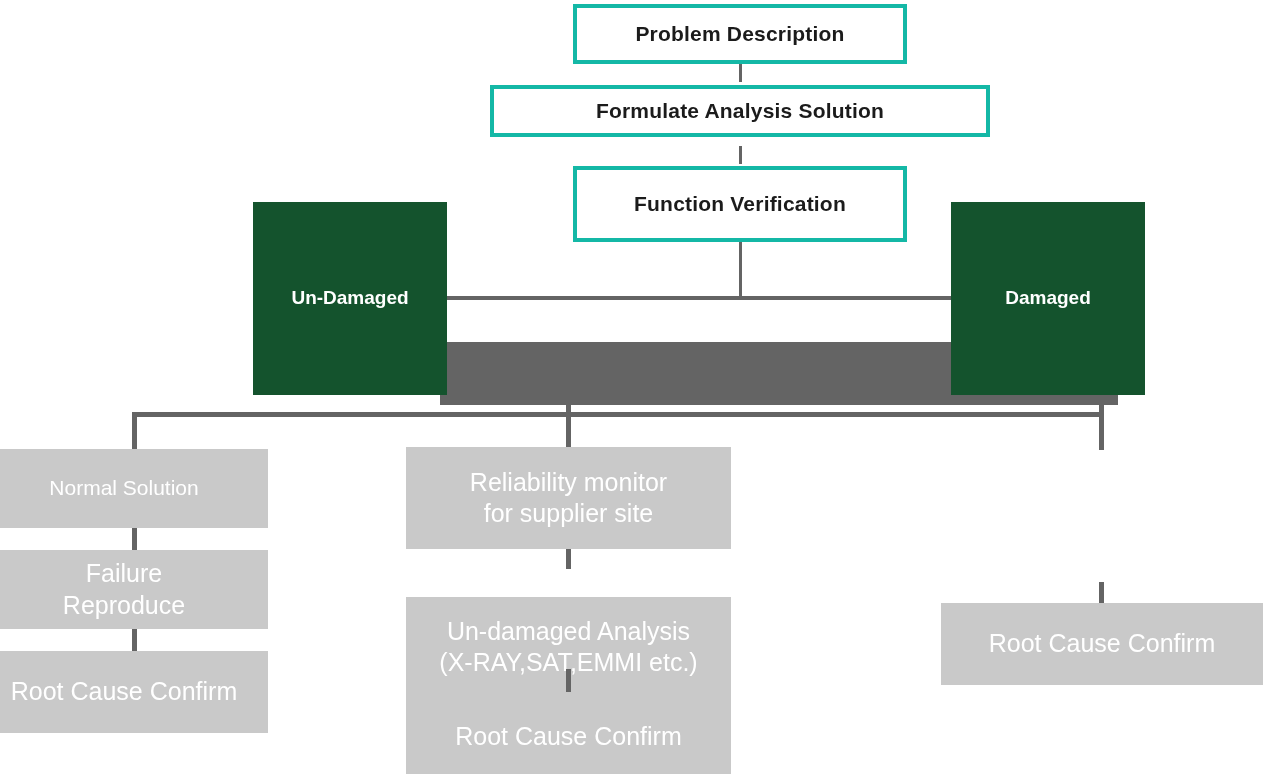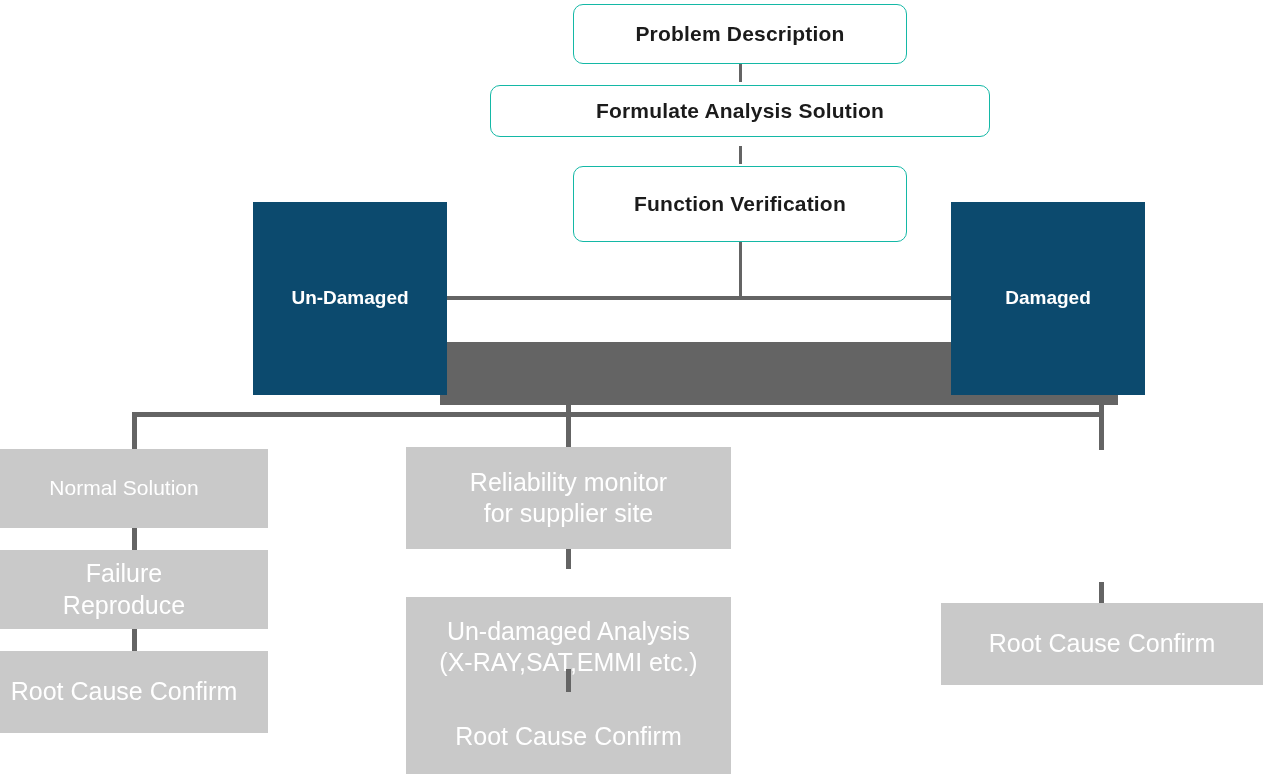--- a/index.html
+++ b/index.html
@@ -15,38 +15,38 @@
     width: 1263px;
     height: 774px;
     background: #ffffff;
     overflow: hidden;
   }
 
   
   .obox {
     position: absolute;
     box-sizing: border-box;
-    border: 1px solid #14b8a6;
-    border-radius: 10px;
+    border: 4px solid #14b8a6;
+    border-radius: 0;
     background: #ffffff;
     display: flex;
     align-items: center;
     justify-content: center;
     color: #1b1b1b;
     font-weight: bold;
     font-size: 21px;
     letter-spacing: 0.2px;
     text-align: center;
     line-height: 1.2;
   }
 
   
   .orange-block {
     position: absolute;
-    background: #0c4a6e;
+    background: #14532d;
     display: flex;
     align-items: center;
     justify-content: center;
     color: #ffffff;
     font-weight: bold;
     font-size: 19px;
     text-align: center;
     line-height: 1.2;
   }
 

